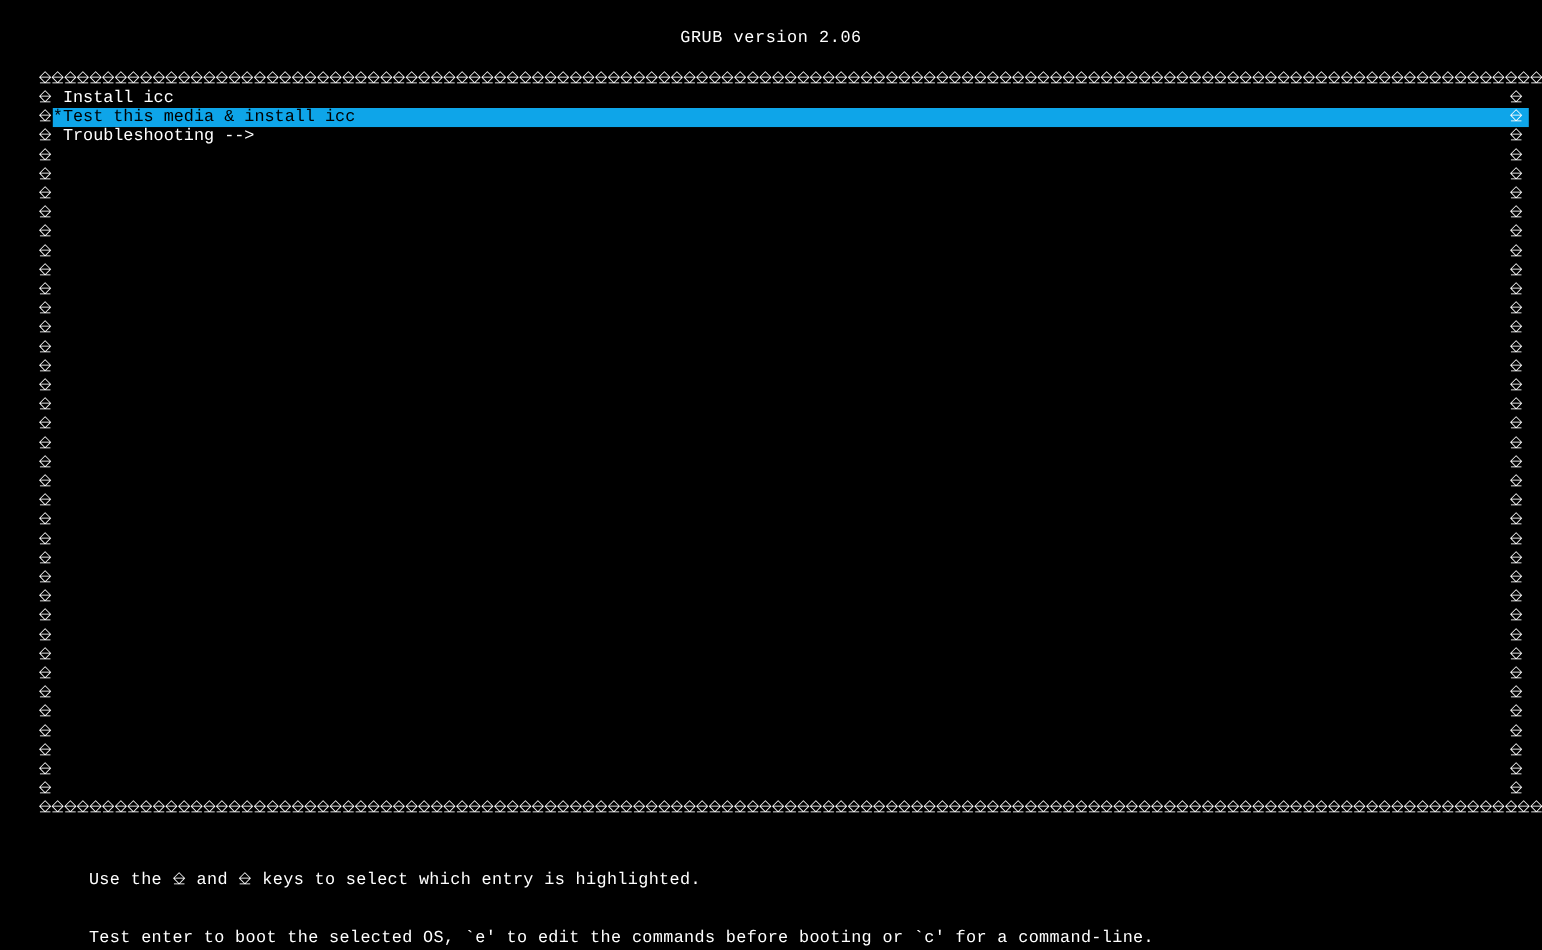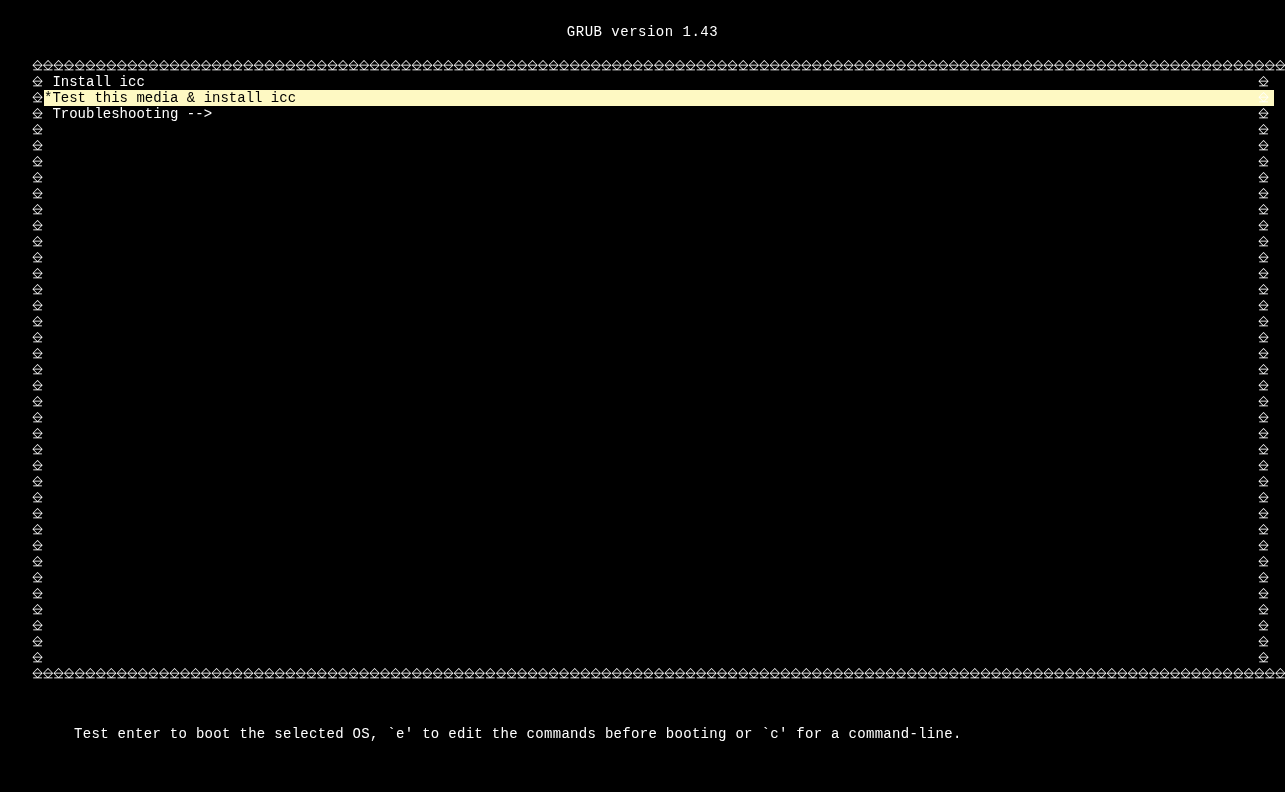--- a/index.html
+++ b/index.html
@@ -51,39 +51,39 @@
     .row-right {
       position: absolute;
       right: 16px;
     }
     .menu-item {
       display: inline-block;
       padding-left: 0;
       width: 1230px;
     }
     .menu-item.selected {
-      background: #fef9c3;
+      background: #0ea5e9;
       color: #000000;
     }
     .footer {
       padding-left: 48px;
       padding-top: 12px;
       white-space: pre;
       letter-spacing: 0.3px;
     }
     .footer-line {
       height: 16px;
     }
   </style>
 </head>
 <body>
 
 <div class="screen">
   <div class="header">
-    <span>GRUB version 1.43</span>
+    <span>GRUB version 2.06</span>
   </div>
 
   <div class="border-top">⎒⎒⎒⎒⎒⎒⎒⎒⎒⎒⎒⎒⎒⎒⎒⎒⎒⎒⎒⎒⎒⎒⎒⎒⎒⎒⎒⎒⎒⎒⎒⎒⎒⎒⎒⎒⎒⎒⎒⎒⎒⎒⎒⎒⎒⎒⎒⎒⎒⎒⎒⎒⎒⎒⎒⎒⎒⎒⎒⎒⎒⎒⎒⎒⎒⎒⎒⎒⎒⎒⎒⎒⎒⎒⎒⎒⎒⎒⎒⎒⎒⎒⎒⎒⎒⎒⎒⎒⎒⎒⎒⎒⎒⎒⎒⎒⎒⎒⎒⎒⎒⎒⎒⎒⎒⎒⎒⎒⎒⎒⎒⎒⎒⎒⎒⎒⎒⎒⎒⎒⎒⎒⎒⎒⎒⎒⎒⎒⎒⎒⎒⎒⎒⎒⎒⎒⎒⎒⎒⎒⎒⎒⎒⎒⎒⎒⎒⎒⎒⎒⎒⎒⎒⎒⎒⎒⎒⎒⎒⎒⎒⎒⎒⎒⎒⎒⎒⎒⎒⎒⎒⎒⎒⎒⎒⎒⎒⎒⎒⎒</div>
 
   <div class="menu-box" id="menu-box">
   <div class="menu-row"><span class="row-left">⎒</span><span class="row-content"><span class="menu-item"> Install icc</span></span><span class="row-right">⎒</span></div>
       <div class="menu-row"><span class="row-left">⎒</span><span class="row-content"><span class="menu-item selected">*Test this media &amp; install icc</span></span><span class="row-right">⎒</span></div>
       <div class="menu-row"><span class="row-left">⎒</span><span class="row-content"><span class="menu-item"> Troubleshooting --&gt;</span></span><span class="row-right">⎒</span></div>
       <div class="menu-row"><span class="row-left">⎒</span><span class="row-right">⎒</span></div>
       <div class="menu-row"><span class="row-left">⎒</span><span class="row-right">⎒</span></div>
@@ -117,16 +117,17 @@
       <div class="menu-row"><span class="row-left">⎒</span><span class="row-right">⎒</span></div>
       <div class="menu-row"><span class="row-left">⎒</span><span class="row-right">⎒</span></div>
       <div class="menu-row"><span class="row-left">⎒</span><span class="row-right">⎒</span></div>
       <div class="menu-row"><span class="row-left">⎒</span><span class="row-right">⎒</span></div>
       <div class="menu-row"><span class="row-left">⎒</span><span class="row-right">⎒</span></div>
     </div>
 
   <div class="border-bottom">⎒⎒⎒⎒⎒⎒⎒⎒⎒⎒⎒⎒⎒⎒⎒⎒⎒⎒⎒⎒⎒⎒⎒⎒⎒⎒⎒⎒⎒⎒⎒⎒⎒⎒⎒⎒⎒⎒⎒⎒⎒⎒⎒⎒⎒⎒⎒⎒⎒⎒⎒⎒⎒⎒⎒⎒⎒⎒⎒⎒⎒⎒⎒⎒⎒⎒⎒⎒⎒⎒⎒⎒⎒⎒⎒⎒⎒⎒⎒⎒⎒⎒⎒⎒⎒⎒⎒⎒⎒⎒⎒⎒⎒⎒⎒⎒⎒⎒⎒⎒⎒⎒⎒⎒⎒⎒⎒⎒⎒⎒⎒⎒⎒⎒⎒⎒⎒⎒⎒⎒⎒⎒⎒⎒⎒⎒⎒⎒⎒⎒⎒⎒⎒⎒⎒⎒⎒⎒⎒⎒⎒⎒⎒⎒⎒⎒⎒⎒⎒⎒⎒⎒⎒⎒⎒⎒⎒⎒⎒⎒⎒⎒⎒⎒⎒⎒⎒⎒⎒⎒⎒⎒⎒⎒⎒⎒⎒⎒⎒⎒</div>
 
   <div class="footer">
+    <div class="footer-line">   Use the ⎒ and ⎒ keys to select which entry is highlighted.</div>
     <div class="footer-line">   Test enter to boot the selected OS, `e' to edit the commands before booting or `c' for a command-line.</div>
     
   </div>
 </div>
 
 </body></html>

